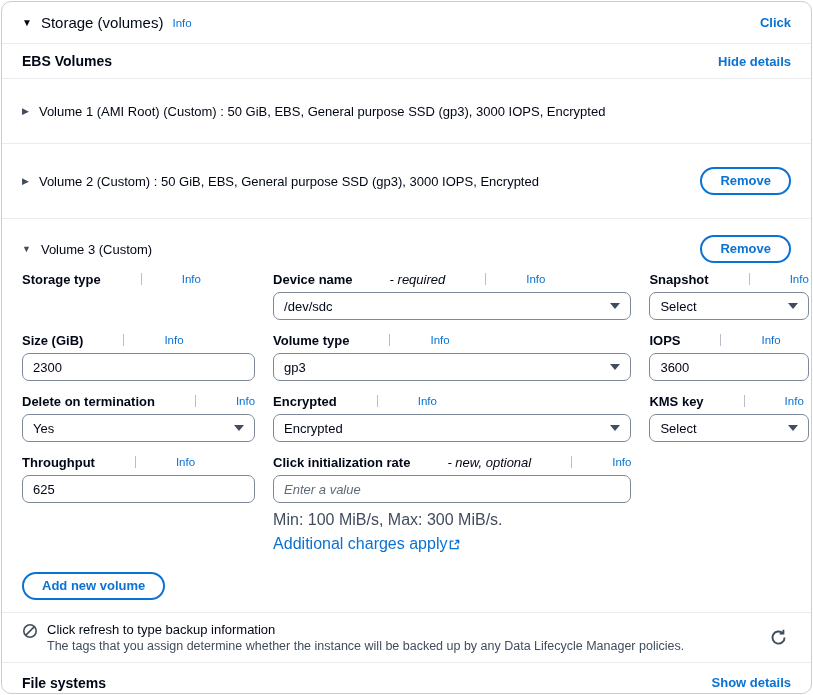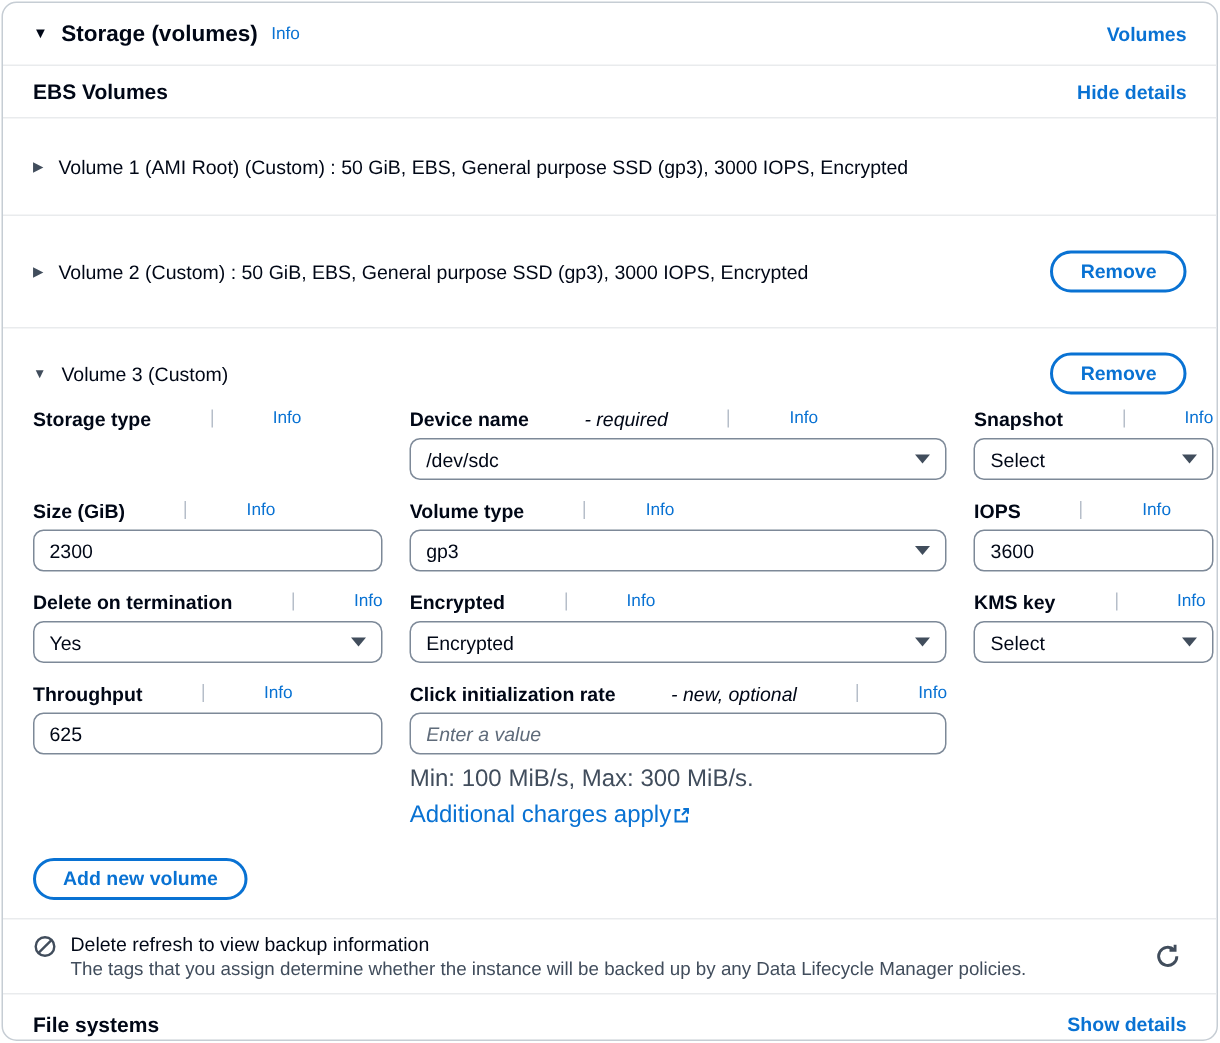--- a/index.html
+++ b/index.html
@@ -23,21 +23,21 @@
   }
   .divider { height: 1px; background: #e9ebed; flex: 0 0 auto; }
   .hrow {
     display: flex; align-items: center; justify-content: space-between;
     padding: 0 20px; flex: 0 0 auto;
   }
   .panel-header { padding: 12px 20px; }
   .header-left { display: flex; align-items: center; gap: 9px; }
   .caret { color: #414d5c; font-size: 9px; line-height: 1; display: inline-block; }
   .caret.big { color: #000716; font-size: 10px; }
-  .section-title { font-size: 15px; font-weight: 700; }
+  .section-title { font-size: 15px; font-weight: 400; }
   .sub-title { font-size: 14px; font-weight: 700; }
   a.action-link {
     color: #0972d3; font-weight: 700; font-size: 13px;
     text-decoration: none; cursor: pointer;
   }
   a.info-link {
     color: #0972d3; font-size: 11.5px; font-weight: 400;
     text-decoration: none; cursor: pointer;
   }
   .ebs-row { padding: 9px 20px; }
@@ -100,21 +100,21 @@
 <body>
 
 <div class="panel">
 
   <div class="hrow panel-header">
     <div class="header-left">
       <span class="caret big">▼</span>
       <span class="section-title">Storage (volumes)</span>
       <a class="info-link">Info</a>
     </div>
-    <a class="action-link">Volumes</a>
+    <a class="action-link">Click</a>
   </div>
 
   <div class="divider"></div>
 
   <div class="hrow ebs-row">
     <span class="sub-title">EBS Volumes</span>
     <a class="action-link">Hide details</a>
   </div>
 
   <div class="divider"></div>
@@ -285,21 +285,21 @@
 
   <div class="divider"></div>
 
   <div class="hrow backup-row">
     <div class="backup-left">
       <svg viewBox="0 0 16 16" width="16" height="16" style="margin-top:1px;">
           <circle cx="8" cy="8" r="6.2" fill="none" stroke="#414d5c" stroke-width="1.6"></circle>
           <path d="M3.9 12.1L12.1 3.9" stroke="#414d5c" stroke-width="1.6"></path>
         </svg>
       <div>
-        <div class="backup-title">Delete refresh to view backup information</div>
+        <div class="backup-title">Click refresh to type backup information</div>
         <div class="backup-desc">The tags that you assign determine whether the instance will be backed up by any Data Lifecycle Manager policies.</div>
       </div>
     </div>
     <button class="icon-btn">
       <svg viewBox="0 0 16 16" width="17" height="17">
           <path d="M13.7 8A5.7 5.7 0 1 1 12 4" fill="none" stroke="#414d5c" stroke-width="1.8"></path>
           <path d="M12.6 0.8v3.5H9.1" fill="none" stroke="#414d5c" stroke-width="1.8"></path>
         </svg>
     </button>
   </div>

